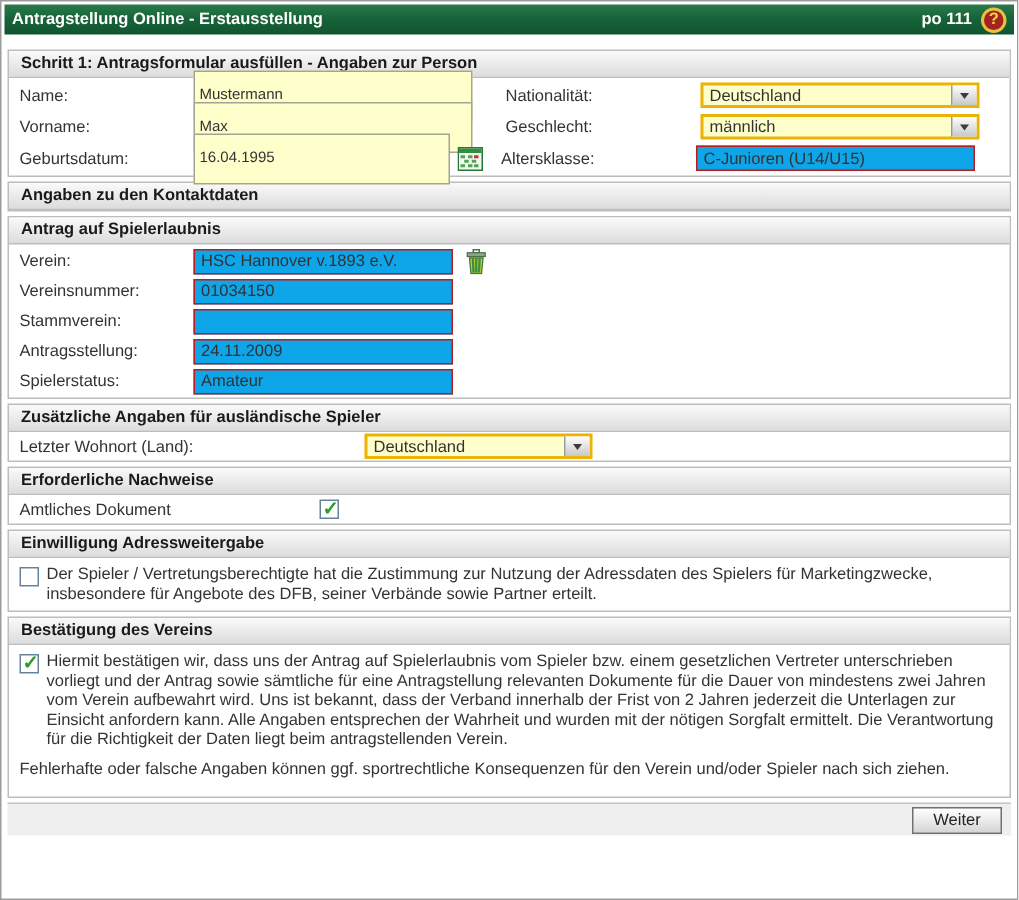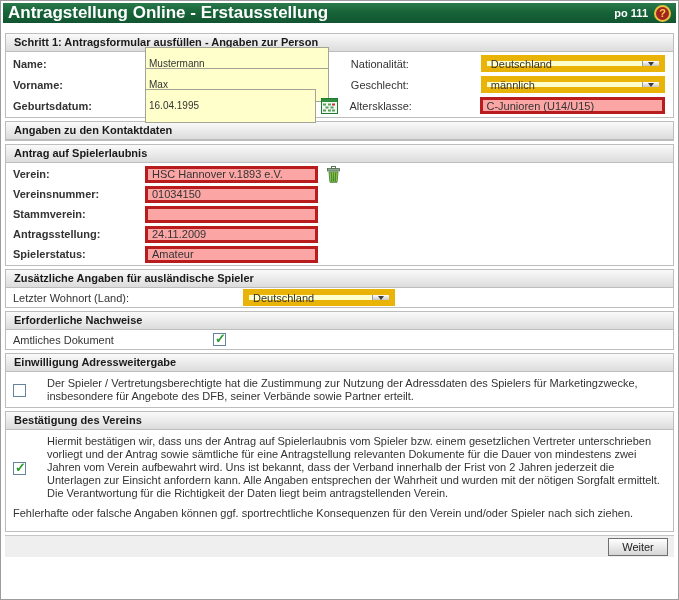--- a/index.html
+++ b/index.html
@@ -7,68 +7,68 @@
     width:679px;height:600px;box-sizing:border-box;overflow:hidden;
     border:1px solid #9C9C9C;background:#fff;padding:2px;
     font-family:"Liberation Sans",sans-serif;font-size:11px;color:#333;
   }
   
   .titlebar{
     height:20px;box-sizing:border-box;margin-bottom:10px;
     background:linear-gradient(180deg,#2A7A4C 0%,#176439 45%,#115530 100%);
     display:flex;align-items:center;padding:0 5px;
   }
-  .titlebar .title{flex:1;color:#fff;font-weight:bold;font-size:17px;}
+  .titlebar .title{flex:1;color:#fff;font-weight:bold;font-size:11px;}
   .titlebar .code{color:#fff;font-weight:bold;font-size:11px;margin-right:6px;}
   .help-icon{
     width:13px;height:13px;border-radius:50%;background:#A32222;
     border:2px solid #E7C23C;color:#F6D53E;font-weight:bold;font-size:11px;
     line-height:13px;text-align:center;cursor:pointer;flex-shrink:0;
   }
   
   .section{border:1px solid #BDBDBD;margin:0 2px 3px 2px;background:#fff;}
   .section-title{
     background:linear-gradient(#FAFAFA,#DCDCDC);
     border-bottom:1px solid #BDBDBD;
     font-weight:bold;color:#1A1A1A;padding:3px 8px;height:11px;line-height:11px;
   }
   .section-body{padding:1px 8px 1px 7px;}
   .row{display:flex;align-items:center;height:21px;}
   .row-slim{display:flex;align-items:center;height:20px;}
   .row-tiny{display:flex;align-items:center;height:17px;}
   .lbl{color:#333;flex-shrink:0;}
-  .lw1{width:132px;font-weight:bold;}        
+  .lw1{width:116px;}        
   .lw2{width:130px;margin-left:22px;} 
   .lw3{width:230px;}        
   .lw4{width:200px;}        
   
   .tb{box-sizing:border-box;height:34px;border:1px solid #A3A396;padding:0 3px;
       font-family:inherit;font-size:10px;color:#333;}
   .yellow{background:#FFFFCC;}
   .white{background:#FFFFFF;}
-  .ro{box-sizing:border-box;height:17px;background:#fca5a5;border:3px solid #b91c1c;
+  .ro{box-sizing:border-box;height:17px;background:#0ea5e9;border:1px solid #b91c1c;
       display:flex;align-items:center;padding:0 4px;color:#333;}
   .w186{width:186px;}.w171{width:171px;}.w45{width:45px;}.w137{width:137px;}
   .w173{width:173px;}.w152{width:152px;}
   .gap4{width:4px;flex-shrink:0;}
   
-  .sel{box-sizing:border-box;position:relative;height:17px;border:6px solid #eab308;
+  .sel{box-sizing:border-box;position:relative;height:17px;border:2px solid #eab308;
        background:#FFFFCC;display:flex;align-items:center;padding:0 20px 0 4px;cursor:pointer;}
   .sel .arrow-btn{position:absolute;top:0;right:0;bottom:0;width:16px;
        background:linear-gradient(#FEFEFE,#C9C9C9);border-left:1px solid #8F9DA5;
        display:flex;align-items:center;justify-content:center;}
   .tri{width:0;height:0;border-left:3px solid transparent;border-right:3px solid transparent;
        border-top:4px solid #3B3B3B;}
   
   .cb{box-sizing:border-box;width:13px;height:13px;border:1px solid #65839D;background:#fff;
       position:relative;cursor:pointer;flex-shrink:0;}
   .cb.checked::after{content:"\2713";position:absolute;left:1px;top:-3px;
       font-size:13px;font-weight:bold;color:#2C9C2C;}
   
-  .consent{display:flex;align-items:center;gap:16px;}
+  .consent{display:flex;align-items:flex-start;}
   .consent .cb{margin-top:1px;margin-right:5px;}
   .consent p{margin:0;line-height:13px;color:#333;}
   .pad-body{padding:5px 8px 4px 7px;}
   .note{margin:7px 0 7px 0;line-height:13px;color:#333;}
   
   .footer{height:22px;box-sizing:border-box;background:#EFEFEF;border-top:1px solid #C6C6C6;
       margin:0 2px;display:flex;align-items:center;justify-content:flex-end;padding:0 6px;}
   .btn-weiter{width:60px;height:18px;box-sizing:border-box;
       background:linear-gradient(#FFFFFF,#D5D5D5);border:1px solid #707070;
       font-family:inherit;font-size:11px;color:#222;cursor:pointer;}

